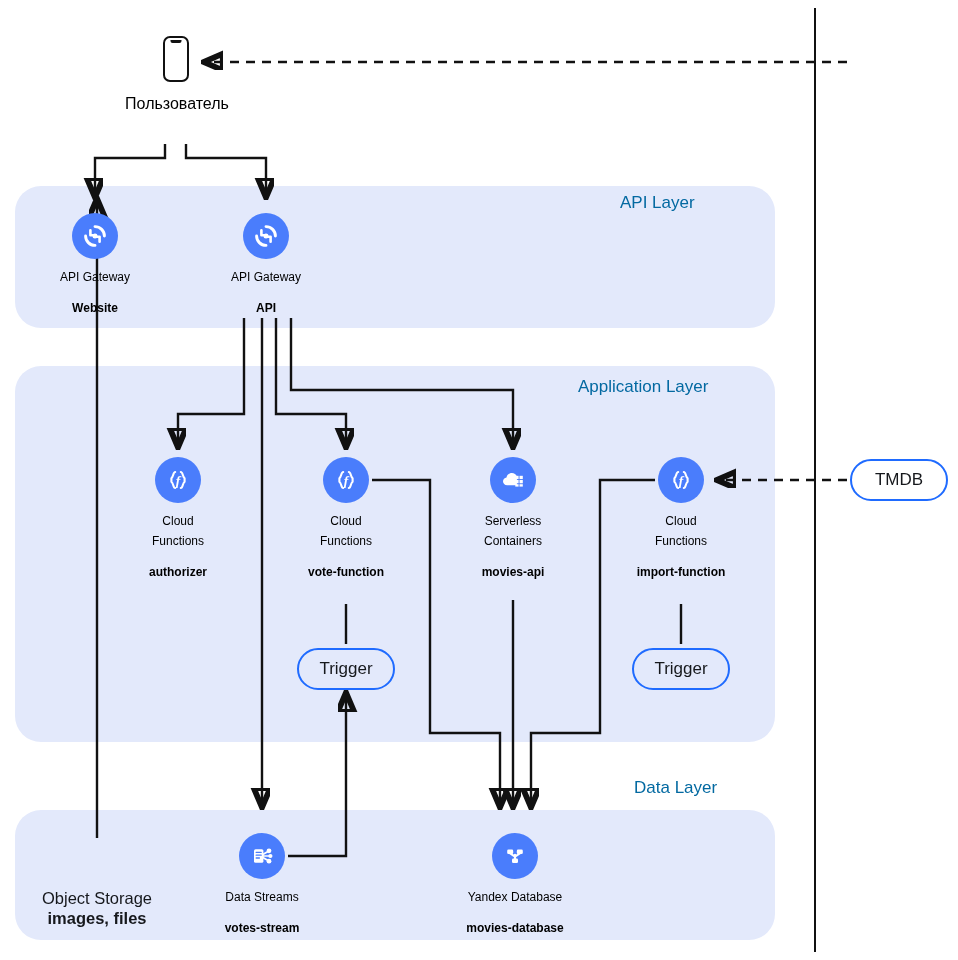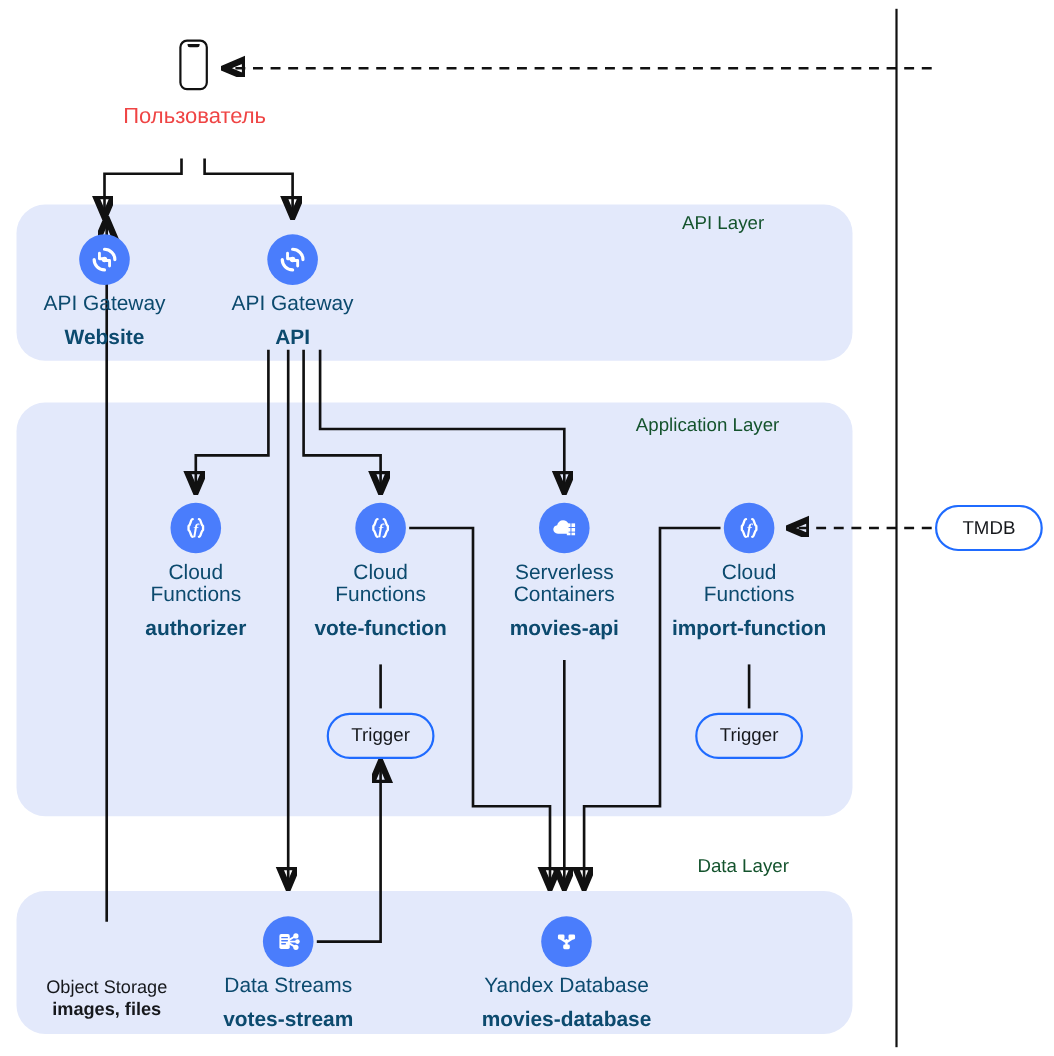--- a/index.html
+++ b/index.html
@@ -22,21 +22,21 @@
 
   
   .layer-band {
     position: absolute;
     background: #e3e9fb;
     border-radius: 26px;
   }
   .layer-band-label {
     position: absolute;
     font-size: 17px;
-    color: #14532d;
+    color: #0369a1;
     white-space: nowrap;
   }
 
   
   .divider {
     position: absolute;
     background: #111111;
     width: 2px;
   }
 
@@ -52,23 +52,23 @@
     height: 46px;
     border-radius: 50%;
     background: #4a7dfc;
     margin: 0 auto 8px auto;
     display: flex;
     align-items: center;
     justify-content: center;
   }
   .node-icon svg { display: block; }
   .node-caption {
-    font-size: 19px;
+    font-size: 12px;
     line-height: 20px;
-    color: #0c4a6e;
+    color: #000000;
     white-space: nowrap;
   }
   .node-caption .bold {
     font-weight: bold;
     display: block;
     margin-top: 11px;
   }
 
   
   .pill {
@@ -117,22 +117,22 @@
     width: 11px;
     height: 3px;
     background: #111111;
     border-radius: 0 0 2px 2px;
   }
   .user-label {
     position: absolute;
     width: 240px;
     text-align: center;
     transform: translateX(-120px);
-    font-size: 20px;
-    color: #ef4444;
+    font-size: 16px;
+    color: #000000;
     white-space: nowrap;
   }
 
   
   #wires {
     position: absolute;
     left: 0; top: 0;
     width: 958px;
     height: 960px;
     pointer-events: none;

